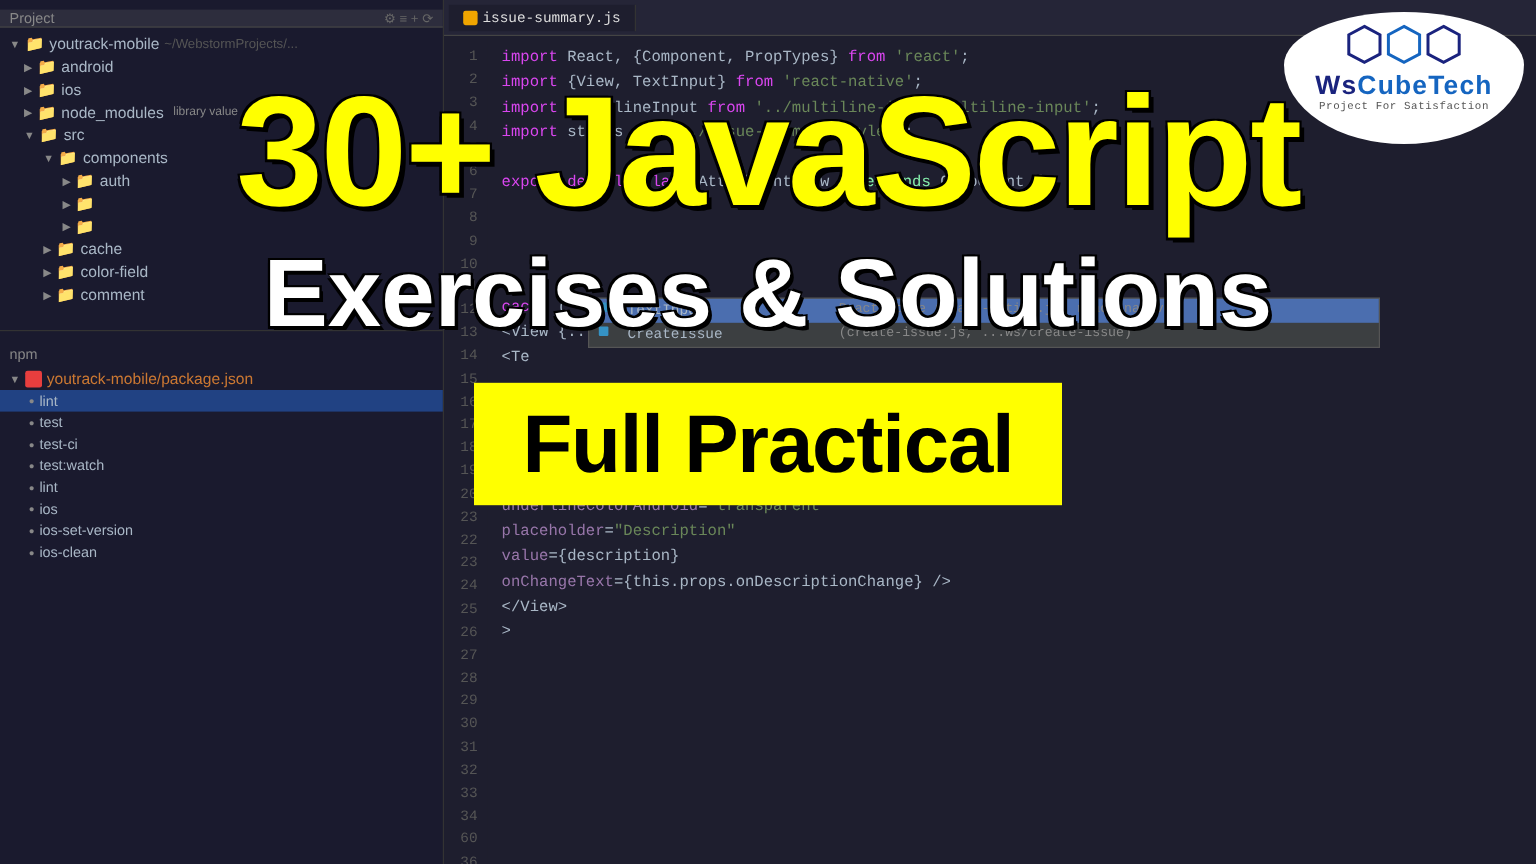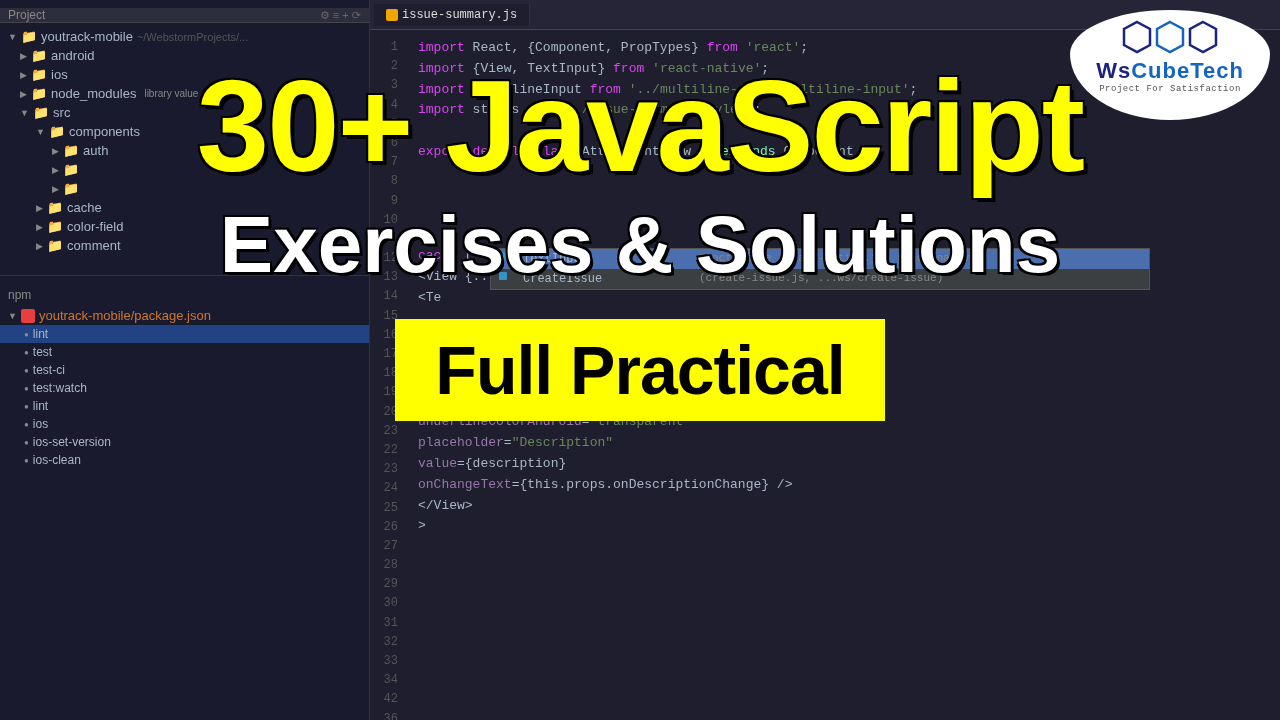--- a/index.html
+++ b/index.html
@@ -456,21 +456,21 @@
         <div>25</div>
           <div>26</div>
           <div>27</div>
           <div>28</div>
         <div>29</div>
           <div>30</div>
           <div>31</div>
           <div>32</div>
         <div>33</div>
           <div>34</div>
-          <div>42</div>
+          <div>60</div>
           <div>36</div>
 
       </div>
       <div class="code-content">
         <div class="code-line"><span class="kw">import</span> React, {Component, PropTypes} <span class="kw">from</span> <span class="str">'react'</span>;</div>
         <div class="code-line"><span class="kw">import</span> {View, TextInput} <span class="kw">from</span> <span class="str">'react-native'</span>;</div>
         <div class="code-line"><span class="kw">import</span> MultilineInput <span class="kw">from</span> <span class="str">'../multiline-input/multiline-input'</span>;</div>
         <div class="code-line"><span class="kw">import</span> styles <span class="kw">from</span> <span class="str">'./issue-summary.styles'</span>;</div>
         <div class="code-line">&nbsp;</div>
         <div class="code-line"><span class="kw">export default class</span> AttachmentsRow<span class="dim">extends</span> Component {</div>

